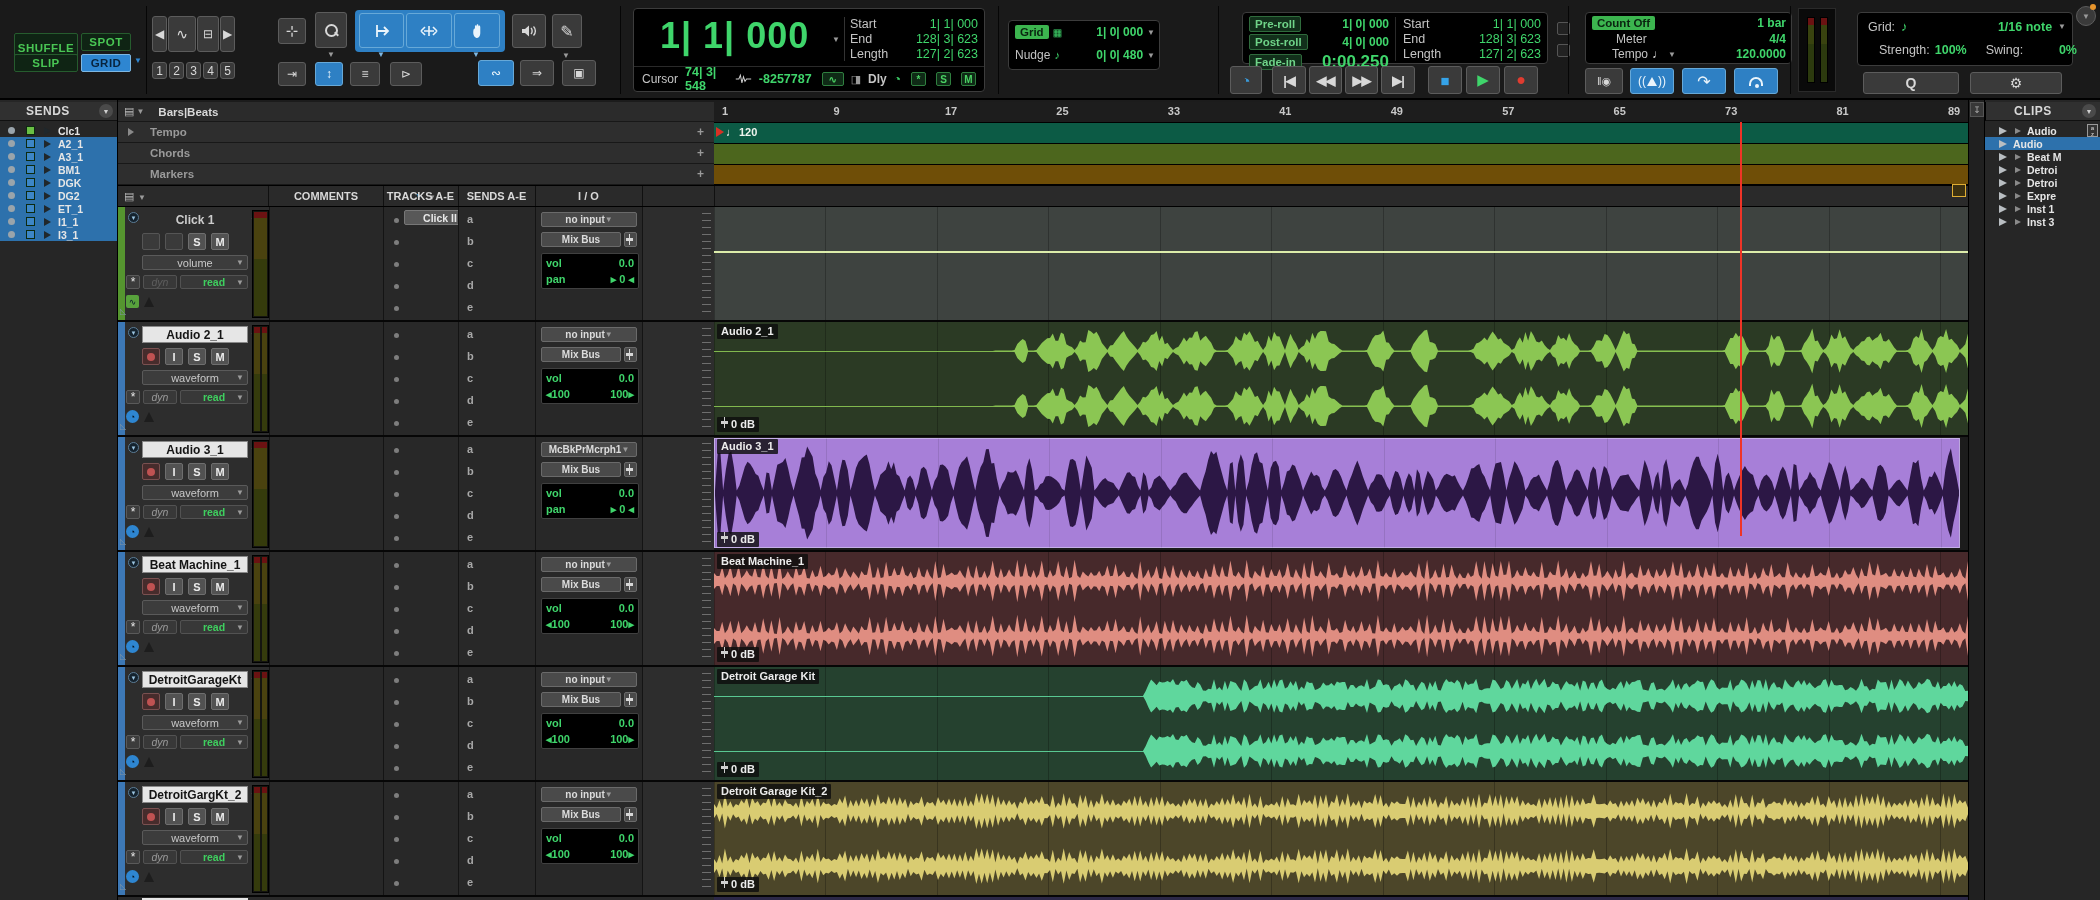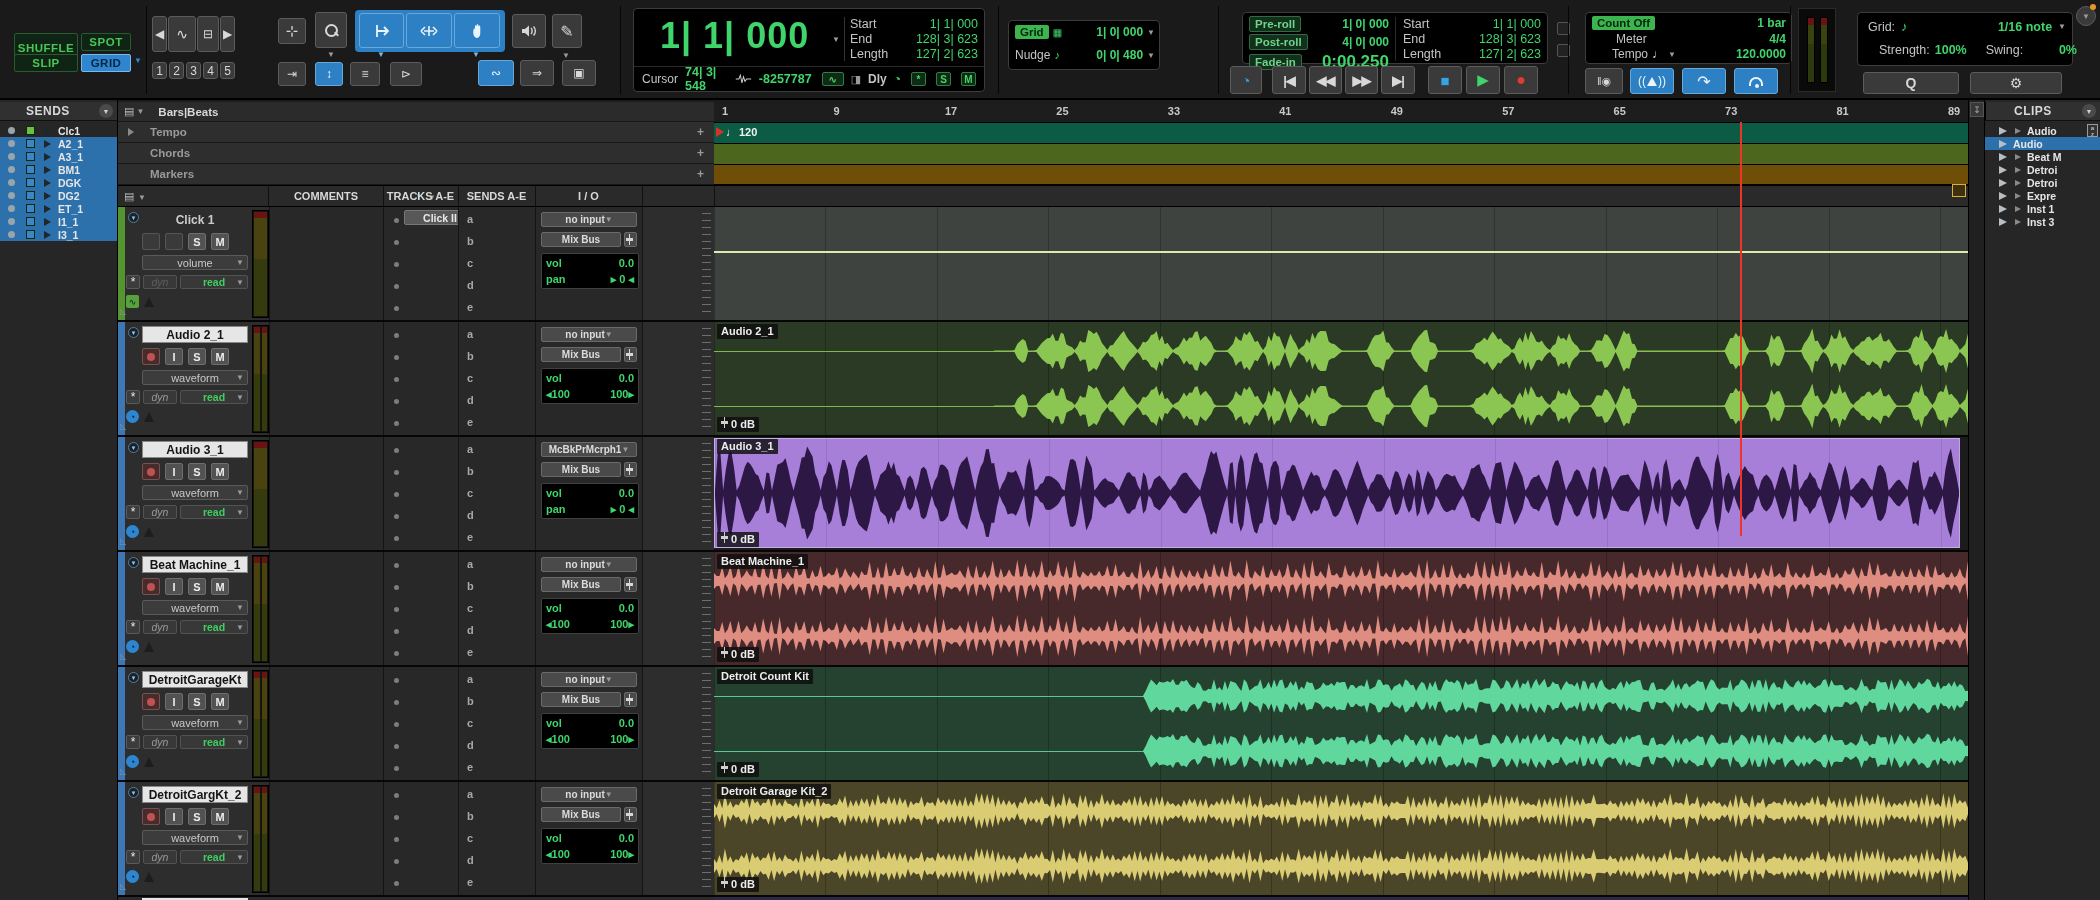--- a/index.html
+++ b/index.html
@@ -871,21 +871,21 @@
               <svg viewBox="0 0 1254 50" preserveAspectRatio="none" class="wave-svg">
                 <path d="M0,25L0.0,25.0L2.7,25.0L5.5,25.0L8.2,25.0L10.9,25.0L13.7,25.0L16.4,25.0L19.1,25.0L21.9,25.0L24.6,25.0L27.3,25.0L30.1,25.0L32.8,25.0L35.5,25.0L38.2,25.0L41.0,25.0L43.7,25.0L46.4,25.0L49.2,25.0L51.9,25.0L54.6,25.0L57.4,25.0L60.1,25.0L62.8,25.0L65.6,25.0L68.3,25.0L71.0,25.0L73.8,25.0L76.5,25.0L79.2,25.0L82.0,25.0L84.7,25.0L87.4,25.0L90.2,25.0L92.9,25.0L95.6,25.0L98.4,25.0L101.1,25.0L103.8,25.0L106.5,25.0L109.3,25.0L112.0,25.0L114.7,25.0L117.5,25.0L120.2,25.0L122.9,25.0L125.7,25.0L128.4,25.0L131.1,25.0L133.9,25.0L136.6,25.0L139.3,25.0L142.1,25.0L144.8,25.0L147.5,25.0L150.3,25.0L153.0,25.0L155.7,25.0L158.5,25.0L161.2,25.0L163.9,25.0L166.7,25.0L169.4,25.0L172.1,25.0L174.8,25.0L177.6,25.0L180.3,25.0L183.0,25.0L185.8,25.0L188.5,25.0L191.2,25.0L194.0,25.0L196.7,25.0L199.4,25.0L202.2,25.0L204.9,25.0L207.6,25.0L210.4,25.0L213.1,25.0L215.8,25.0L218.6,25.0L221.3,25.0L224.0,25.0L226.8,25.0L229.5,25.0L232.2,25.0L235.0,25.0L237.7,25.0L240.4,25.0L243.2,25.0L245.9,25.0L248.6,25.0L251.3,25.0L254.1,25.0L256.8,25.0L259.5,25.0L262.3,25.0L265.0,25.0L267.7,25.0L270.5,25.0L273.2,25.0L275.9,25.0L278.7,25.0L281.4,25.0L284.1,25.0L286.9,25.0L289.6,25.0L292.3,25.0L295.1,25.0L297.8,25.0L300.5,25.0L303.3,25.0L306.0,25.0L308.7,25.0L311.5,25.0L314.2,25.0L316.9,25.0L319.6,25.0L322.4,25.0L325.1,25.0L327.8,25.0L330.6,25.0L333.3,25.0L336.0,25.0L338.8,25.0L341.5,25.0L344.2,25.0L347.0,25.0L349.7,25.0L352.4,25.0L355.2,25.0L357.9,25.0L360.6,25.0L363.4,25.0L366.1,25.0L368.8,25.0L371.6,25.0L374.3,25.0L377.0,25.0L379.8,25.0L382.5,25.0L385.2,25.0L387.9,25.0L390.7,25.0L393.4,25.0L396.1,25.0L398.9,25.0L401.6,25.0L404.3,25.0L407.1,25.0L409.8,25.0L412.5,25.0L415.3,25.0L418.0,25.0L420.7,25.0L423.5,25.0L426.2,25.0L428.9,25.0L431.7,19.9L434.4,13.7L437.1,8.4L439.9,11.2L442.6,14.2L445.3,10.6L448.1,11.5L450.8,11.3L453.5,10.0L456.2,11.4L459.0,7.9L461.7,13.5L464.4,14.1L467.2,9.7L469.9,10.4L472.6,8.8L475.4,13.6L478.1,16.2L480.8,17.1L483.6,10.9L486.3,13.7L489.0,19.4L491.8,19.7L494.5,17.7L497.2,18.3L500.0,8.2L502.7,18.8L505.4,16.1L508.2,19.5L510.9,9.8L513.6,18.5L516.4,10.0L519.1,11.1L521.8,12.1L524.5,16.3L527.3,19.9L530.0,8.2L532.7,11.2L535.5,19.5L538.2,17.4L540.9,15.2L543.7,14.5L546.4,8.3L549.1,17.9L551.9,15.9L554.6,10.8L557.3,17.6L560.1,8.3L562.8,16.2L565.5,9.4L568.3,8.5L571.0,17.6L573.7,15.9L576.5,10.3L579.2,15.1L581.9,9.8L584.7,19.5L587.4,15.6L590.1,18.0L592.8,10.3L595.6,12.0L598.3,11.8L601.0,18.9L603.8,18.0L606.5,16.2L609.2,11.5L612.0,14.5L614.7,14.3L617.4,12.0L620.2,15.1L622.9,10.4L625.6,11.7L628.4,11.1L631.1,10.9L633.8,18.9L636.6,14.0L639.3,14.0L642.0,17.4L644.8,15.1L647.5,14.2L650.2,16.0L653.0,8.0L655.7,18.6L658.4,17.1L661.2,15.5L663.9,8.4L666.6,9.1L669.3,14.2L672.1,13.3L674.8,14.0L677.5,19.8L680.3,15.2L683.0,14.3L685.7,12.2L688.5,16.6L691.2,8.3L693.9,10.0L696.7,14.2L699.4,13.8L702.1,19.9L704.9,14.8L707.6,10.8L710.3,12.6L713.1,19.7L715.8,11.0L718.5,16.3L721.3,9.7L724.0,18.9L726.7,19.5L729.5,12.3L732.2,8.1L734.9,11.0L737.6,10.4L740.4,12.6L743.1,8.8L745.8,11.4L748.6,19.2L751.3,10.1L754.0,14.0L756.8,12.8L759.5,12.4L762.2,7.8L765.0,18.6L767.7,19.2L770.4,17.8L773.2,17.2L775.9,17.3L778.6,8.4L781.4,9.5L784.1,13.6L786.8,18.1L789.6,16.3L792.3,9.1L795.0,11.2L797.8,17.8L800.5,13.0L803.2,7.9L805.9,18.1L808.7,12.0L811.4,13.5L814.1,8.7L816.9,18.2L819.6,12.1L822.3,7.7L825.1,14.8L827.8,11.5L830.5,7.8L833.3,16.6L836.0,15.4L838.7,10.4L841.5,13.1L844.2,12.9L846.9,19.6L849.7,14.2L852.4,10.0L855.1,13.2L857.9,13.2L860.6,15.5L863.3,10.8L866.1,19.8L868.8,9.6L871.5,10.8L874.2,18.8L877.0,12.0L879.7,11.6L882.4,18.3L885.2,10.7L887.9,8.5L890.6,15.6L893.4,17.9L896.1,19.0L898.8,16.7L901.6,18.2L904.3,13.4L907.0,10.3L909.8,17.5L912.5,9.4L915.2,13.9L918.0,10.9L920.7,10.8L923.4,9.2L926.2,9.1L928.9,18.6L931.6,18.9L934.4,19.8L937.1,12.3L939.8,11.3L942.5,19.3L945.3,18.0L948.0,17.8L950.7,19.6L953.5,16.6L956.2,13.4L958.9,8.2L961.7,18.0L964.4,12.4L967.1,19.0L969.9,13.5L972.6,12.0L975.3,16.5L978.1,13.8L980.8,12.4L983.5,9.2L986.3,10.9L989.0,10.7L991.7,19.5L994.5,12.7L997.2,8.2L999.9,10.1L1002.7,16.0L1005.4,18.6L1008.1,16.4L1010.8,16.8L1013.6,16.7L1016.3,8.6L1019.0,19.7L1021.8,15.0L1024.5,13.7L1027.2,8.6L1030.0,9.8L1032.7,12.7L1035.4,18.7L1038.2,9.3L1040.9,17.0L1043.6,8.9L1046.4,9.5L1049.1,18.0L1051.8,8.0L1054.6,19.8L1057.3,14.0L1060.0,11.1L1062.8,16.5L1065.5,15.9L1068.2,18.4L1071.0,8.2L1073.7,12.6L1076.4,15.6L1079.2,16.6L1081.9,11.6L1084.6,9.3L1087.3,13.9L1090.1,9.1L1092.8,14.6L1095.5,11.3L1098.3,14.8L1101.0,17.3L1103.7,15.0L1106.5,13.9L1109.2,9.0L1111.9,8.3L1114.7,16.8L1117.4,8.8L1120.1,14.1L1122.9,14.4L1125.6,14.0L1128.3,14.0L1131.1,19.3L1133.8,18.6L1136.5,16.1L1139.3,17.5L1142.0,19.8L1144.7,16.0L1147.5,7.8L1150.2,15.3L1152.9,15.2L1155.6,19.8L1158.4,17.7L1161.1,18.2L1163.8,8.5L1166.6,11.4L1169.3,11.3L1172.0,11.0L1174.8,19.3L1177.5,8.6L1180.2,18.8L1183.0,14.3L1185.7,8.0L1188.4,10.2L1191.2,15.8L1193.9,9.4L1196.6,14.1L1199.4,18.0L1202.1,15.9L1204.8,10.8L1207.6,13.4L1210.3,11.4L1213.0,7.8L1215.8,9.0L1218.5,15.3L1221.2,16.5L1223.9,10.2L1226.7,18.2L1229.4,14.9L1232.1,15.0L1234.9,11.4L1237.6,15.7L1240.3,10.1L1243.1,16.2L1245.8,13.1L1248.5,14.6L1251.3,20.0L1254.0,19.7L1254.0,30.3L1251.3,30.0L1248.5,35.4L1245.8,36.9L1243.1,33.8L1240.3,39.9L1237.6,34.3L1234.9,38.6L1232.1,35.0L1229.4,35.1L1226.7,31.8L1223.9,39.8L1221.2,33.5L1218.5,34.7L1215.8,41.0L1213.0,42.2L1210.3,38.6L1207.6,36.6L1204.8,39.2L1202.1,34.1L1199.4,32.0L1196.6,35.9L1193.9,40.6L1191.2,34.2L1188.4,39.8L1185.7,42.0L1183.0,35.7L1180.2,31.2L1177.5,41.4L1174.8,30.7L1172.0,39.0L1169.3,38.7L1166.6,38.6L1163.8,41.5L1161.1,31.8L1158.4,32.3L1155.6,30.2L1152.9,34.8L1150.2,34.7L1147.5,42.2L1144.7,34.0L1142.0,30.2L1139.3,32.5L1136.5,33.9L1133.8,31.4L1131.1,30.7L1128.3,36.0L1125.6,36.0L1122.9,35.6L1120.1,35.9L1117.4,41.2L1114.7,33.2L1111.9,41.7L1109.2,41.0L1106.5,36.1L1103.7,35.0L1101.0,32.7L1098.3,35.2L1095.5,38.7L1092.8,35.4L1090.1,40.9L1087.3,36.1L1084.6,40.7L1081.9,38.4L1079.2,33.4L1076.4,34.4L1073.7,37.4L1071.0,41.8L1068.2,31.6L1065.5,34.1L1062.8,33.5L1060.0,38.9L1057.3,36.0L1054.6,30.2L1051.8,42.0L1049.1,32.0L1046.4,40.5L1043.6,41.1L1040.9,33.0L1038.2,40.7L1035.4,31.3L1032.7,37.3L1030.0,40.2L1027.2,41.4L1024.5,36.3L1021.8,35.0L1019.0,30.3L1016.3,41.4L1013.6,33.3L1010.8,33.2L1008.1,33.6L1005.4,31.4L1002.7,34.0L999.9,39.9L997.2,41.8L994.5,37.3L991.7,30.5L989.0,39.3L986.3,39.1L983.5,40.8L980.8,37.6L978.1,36.2L975.3,33.5L972.6,38.0L969.9,36.5L967.1,31.0L964.4,37.6L961.7,32.0L958.9,41.8L956.2,36.6L953.5,33.4L950.7,30.4L948.0,32.2L945.3,32.0L942.5,30.7L939.8,38.7L937.1,37.7L934.4,30.2L931.6,31.1L928.9,31.4L926.2,40.9L923.4,40.8L920.7,39.2L918.0,39.1L915.2,36.1L912.5,40.6L909.8,32.5L907.0,39.7L904.3,36.6L901.6,31.8L898.8,33.3L896.1,31.0L893.4,32.1L890.6,34.4L887.9,41.5L885.2,39.3L882.4,31.7L879.7,38.4L877.0,38.0L874.2,31.2L871.5,39.2L868.8,40.4L866.1,30.2L863.3,39.2L860.6,34.5L857.9,36.8L855.1,36.8L852.4,40.0L849.7,35.8L846.9,30.4L844.2,37.1L841.5,36.9L838.7,39.6L836.0,34.6L833.3,33.4L830.5,42.2L827.8,38.5L825.1,35.2L822.3,42.3L819.6,37.9L816.9,31.8L814.1,41.3L811.4,36.5L808.7,38.0L805.9,31.9L803.2,42.1L800.5,37.0L797.8,32.2L795.0,38.8L792.3,40.9L789.6,33.7L786.8,31.9L784.1,36.4L781.4,40.5L778.6,41.6L775.9,32.7L773.2,32.8L770.4,32.2L767.7,30.8L765.0,31.4L762.2,42.2L759.5,37.6L756.8,37.2L754.0,36.0L751.3,39.9L748.6,30.8L745.8,38.6L743.1,41.2L740.4,37.4L737.6,39.6L734.9,39.0L732.2,41.9L729.5,37.7L726.7,30.5L724.0,31.1L721.3,40.3L718.5,33.7L715.8,39.0L713.1,30.3L710.3,37.4L707.6,39.2L704.9,35.2L702.1,30.1L699.4,36.2L696.7,35.8L693.9,40.0L691.2,41.7L688.5,33.4L685.7,37.8L683.0,35.7L680.3,34.8L677.5,30.2L674.8,36.0L672.1,36.7L669.3,35.8L666.6,40.9L663.9,41.6L661.2,34.5L658.4,32.9L655.7,31.4L653.0,42.0L650.2,34.0L647.5,35.8L644.8,34.9L642.0,32.6L639.3,36.0L636.6,36.0L633.8,31.1L631.1,39.1L628.4,38.9L625.6,38.3L622.9,39.6L620.2,34.9L617.4,38.0L614.7,35.7L612.0,35.5L609.2,38.5L606.5,33.8L603.8,32.0L601.0,31.1L598.3,38.2L595.6,38.0L592.8,39.7L590.1,32.0L587.4,34.4L584.7,30.5L581.9,40.2L579.2,34.9L576.5,39.7L573.7,34.1L571.0,32.4L568.3,41.5L565.5,40.6L562.8,33.8L560.1,41.7L557.3,32.4L554.6,39.2L551.9,34.1L549.1,32.1L546.4,41.7L543.7,35.5L540.9,34.8L538.2,32.6L535.5,30.5L532.7,38.8L530.0,41.8L527.3,30.1L524.5,33.7L521.8,37.9L519.1,38.9L516.4,40.0L513.6,31.5L510.9,40.2L508.2,30.5L505.4,33.9L502.7,31.2L500.0,41.8L497.2,31.7L494.5,32.3L491.8,30.3L489.0,30.6L486.3,36.3L483.6,39.1L480.8,32.9L478.1,33.8L475.4,36.4L472.6,41.2L469.9,39.6L467.2,40.3L464.4,35.9L461.7,36.5L459.0,42.1L456.2,38.6L453.5,40.0L450.8,38.7L448.1,38.5L445.3,39.4L442.6,35.8L439.9,38.8L437.1,41.6L434.4,36.3L431.7,30.1L428.9,25.0L426.2,25.0L423.5,25.0L420.7,25.0L418.0,25.0L415.3,25.0L412.5,25.0L409.8,25.0L407.1,25.0L404.3,25.0L401.6,25.0L398.9,25.0L396.1,25.0L393.4,25.0L390.7,25.0L387.9,25.0L385.2,25.0L382.5,25.0L379.8,25.0L377.0,25.0L374.3,25.0L371.6,25.0L368.8,25.0L366.1,25.0L363.4,25.0L360.6,25.0L357.9,25.0L355.2,25.0L352.4,25.0L349.7,25.0L347.0,25.0L344.2,25.0L341.5,25.0L338.8,25.0L336.0,25.0L333.3,25.0L330.6,25.0L327.8,25.0L325.1,25.0L322.4,25.0L319.6,25.0L316.9,25.0L314.2,25.0L311.5,25.0L308.7,25.0L306.0,25.0L303.3,25.0L300.5,25.0L297.8,25.0L295.1,25.0L292.3,25.0L289.6,25.0L286.9,25.0L284.1,25.0L281.4,25.0L278.7,25.0L275.9,25.0L273.2,25.0L270.5,25.0L267.7,25.0L265.0,25.0L262.3,25.0L259.5,25.0L256.8,25.0L254.1,25.0L251.3,25.0L248.6,25.0L245.9,25.0L243.2,25.0L240.4,25.0L237.7,25.0L235.0,25.0L232.2,25.0L229.5,25.0L226.8,25.0L224.0,25.0L221.3,25.0L218.6,25.0L215.8,25.0L213.1,25.0L210.4,25.0L207.6,25.0L204.9,25.0L202.2,25.0L199.4,25.0L196.7,25.0L194.0,25.0L191.2,25.0L188.5,25.0L185.8,25.0L183.0,25.0L180.3,25.0L177.6,25.0L174.8,25.0L172.1,25.0L169.4,25.0L166.7,25.0L163.9,25.0L161.2,25.0L158.5,25.0L155.7,25.0L153.0,25.0L150.3,25.0L147.5,25.0L144.8,25.0L142.1,25.0L139.3,25.0L136.6,25.0L133.9,25.0L131.1,25.0L128.4,25.0L125.7,25.0L122.9,25.0L120.2,25.0L117.5,25.0L114.7,25.0L112.0,25.0L109.3,25.0L106.5,25.0L103.8,25.0L101.1,25.0L98.4,25.0L95.6,25.0L92.9,25.0L90.2,25.0L87.4,25.0L84.7,25.0L82.0,25.0L79.2,25.0L76.5,25.0L73.8,25.0L71.0,25.0L68.3,25.0L65.6,25.0L62.8,25.0L60.1,25.0L57.4,25.0L54.6,25.0L51.9,25.0L49.2,25.0L46.4,25.0L43.7,25.0L41.0,25.0L38.2,25.0L35.5,25.0L32.8,25.0L30.1,25.0L27.3,25.0L24.6,25.0L21.9,25.0L19.1,25.0L16.4,25.0L13.7,25.0L10.9,25.0L8.2,25.0L5.5,25.0L2.7,25.0L0.0,25.0Z" fill="#5fd79d"></path>
               </svg>
             </div>
             <div class="chan" style="top: 59px; height: 50px;">
               <div class="centerline" style="background: rgb(95, 215, 157);"></div>
               <svg viewBox="0 0 1254 50" preserveAspectRatio="none" class="wave-svg">
                 <path d="M0,25L0.0,25.0L2.7,25.0L5.5,25.0L8.2,25.0L10.9,25.0L13.7,25.0L16.4,25.0L19.1,25.0L21.9,25.0L24.6,25.0L27.3,25.0L30.1,25.0L32.8,25.0L35.5,25.0L38.2,25.0L41.0,25.0L43.7,25.0L46.4,25.0L49.2,25.0L51.9,25.0L54.6,25.0L57.4,25.0L60.1,25.0L62.8,25.0L65.6,25.0L68.3,25.0L71.0,25.0L73.8,25.0L76.5,25.0L79.2,25.0L82.0,25.0L84.7,25.0L87.4,25.0L90.2,25.0L92.9,25.0L95.6,25.0L98.4,25.0L101.1,25.0L103.8,25.0L106.5,25.0L109.3,25.0L112.0,25.0L114.7,25.0L117.5,25.0L120.2,25.0L122.9,25.0L125.7,25.0L128.4,25.0L131.1,25.0L133.9,25.0L136.6,25.0L139.3,25.0L142.1,25.0L144.8,25.0L147.5,25.0L150.3,25.0L153.0,25.0L155.7,25.0L158.5,25.0L161.2,25.0L163.9,25.0L166.7,25.0L169.4,25.0L172.1,25.0L174.8,25.0L177.6,25.0L180.3,25.0L183.0,25.0L185.8,25.0L188.5,25.0L191.2,25.0L194.0,25.0L196.7,25.0L199.4,25.0L202.2,25.0L204.9,25.0L207.6,25.0L210.4,25.0L213.1,25.0L215.8,25.0L218.6,25.0L221.3,25.0L224.0,25.0L226.8,25.0L229.5,25.0L232.2,25.0L235.0,25.0L237.7,25.0L240.4,25.0L243.2,25.0L245.9,25.0L248.6,25.0L251.3,25.0L254.1,25.0L256.8,25.0L259.5,25.0L262.3,25.0L265.0,25.0L267.7,25.0L270.5,25.0L273.2,25.0L275.9,25.0L278.7,25.0L281.4,25.0L284.1,25.0L286.9,25.0L289.6,25.0L292.3,25.0L295.1,25.0L297.8,25.0L300.5,25.0L303.3,25.0L306.0,25.0L308.7,25.0L311.5,25.0L314.2,25.0L316.9,25.0L319.6,25.0L322.4,25.0L325.1,25.0L327.8,25.0L330.6,25.0L333.3,25.0L336.0,25.0L338.8,25.0L341.5,25.0L344.2,25.0L347.0,25.0L349.7,25.0L352.4,25.0L355.2,25.0L357.9,25.0L360.6,25.0L363.4,25.0L366.1,25.0L368.8,25.0L371.6,25.0L374.3,25.0L377.0,25.0L379.8,25.0L382.5,25.0L385.2,25.0L387.9,25.0L390.7,25.0L393.4,25.0L396.1,25.0L398.9,25.0L401.6,25.0L404.3,25.0L407.1,25.0L409.8,25.0L412.5,25.0L415.3,25.0L418.0,25.0L420.7,25.0L423.5,25.0L426.2,25.0L428.9,25.0L431.7,19.9L434.4,13.7L437.1,8.4L439.9,11.2L442.6,14.2L445.3,10.6L448.1,11.5L450.8,11.3L453.5,10.0L456.2,11.4L459.0,7.9L461.7,13.5L464.4,14.1L467.2,9.7L469.9,10.4L472.6,8.8L475.4,13.6L478.1,16.2L480.8,17.1L483.6,10.9L486.3,13.7L489.0,19.4L491.8,19.7L494.5,17.7L497.2,18.3L500.0,8.2L502.7,18.8L505.4,16.1L508.2,19.5L510.9,9.8L513.6,18.5L516.4,10.0L519.1,11.1L521.8,12.1L524.5,16.3L527.3,19.9L530.0,8.2L532.7,11.2L535.5,19.5L538.2,17.4L540.9,15.2L543.7,14.5L546.4,8.3L549.1,17.9L551.9,15.9L554.6,10.8L557.3,17.6L560.1,8.3L562.8,16.2L565.5,9.4L568.3,8.5L571.0,17.6L573.7,15.9L576.5,10.3L579.2,15.1L581.9,9.8L584.7,19.5L587.4,15.6L590.1,18.0L592.8,10.3L595.6,12.0L598.3,11.8L601.0,18.9L603.8,18.0L606.5,16.2L609.2,11.5L612.0,14.5L614.7,14.3L617.4,12.0L620.2,15.1L622.9,10.4L625.6,11.7L628.4,11.1L631.1,10.9L633.8,18.9L636.6,14.0L639.3,14.0L642.0,17.4L644.8,15.1L647.5,14.2L650.2,16.0L653.0,8.0L655.7,18.6L658.4,17.1L661.2,15.5L663.9,8.4L666.6,9.1L669.3,14.2L672.1,13.3L674.8,14.0L677.5,19.8L680.3,15.2L683.0,14.3L685.7,12.2L688.5,16.6L691.2,8.3L693.9,10.0L696.7,14.2L699.4,13.8L702.1,19.9L704.9,14.8L707.6,10.8L710.3,12.6L713.1,19.7L715.8,11.0L718.5,16.3L721.3,9.7L724.0,18.9L726.7,19.5L729.5,12.3L732.2,8.1L734.9,11.0L737.6,10.4L740.4,12.6L743.1,8.8L745.8,11.4L748.6,19.2L751.3,10.1L754.0,14.0L756.8,12.8L759.5,12.4L762.2,7.8L765.0,18.6L767.7,19.2L770.4,17.8L773.2,17.2L775.9,17.3L778.6,8.4L781.4,9.5L784.1,13.6L786.8,18.1L789.6,16.3L792.3,9.1L795.0,11.2L797.8,17.8L800.5,13.0L803.2,7.9L805.9,18.1L808.7,12.0L811.4,13.5L814.1,8.7L816.9,18.2L819.6,12.1L822.3,7.7L825.1,14.8L827.8,11.5L830.5,7.8L833.3,16.6L836.0,15.4L838.7,10.4L841.5,13.1L844.2,12.9L846.9,19.6L849.7,14.2L852.4,10.0L855.1,13.2L857.9,13.2L860.6,15.5L863.3,10.8L866.1,19.8L868.8,9.6L871.5,10.8L874.2,18.8L877.0,12.0L879.7,11.6L882.4,18.3L885.2,10.7L887.9,8.5L890.6,15.6L893.4,17.9L896.1,19.0L898.8,16.7L901.6,18.2L904.3,13.4L907.0,10.3L909.8,17.5L912.5,9.4L915.2,13.9L918.0,10.9L920.7,10.8L923.4,9.2L926.2,9.1L928.9,18.6L931.6,18.9L934.4,19.8L937.1,12.3L939.8,11.3L942.5,19.3L945.3,18.0L948.0,17.8L950.7,19.6L953.5,16.6L956.2,13.4L958.9,8.2L961.7,18.0L964.4,12.4L967.1,19.0L969.9,13.5L972.6,12.0L975.3,16.5L978.1,13.8L980.8,12.4L983.5,9.2L986.3,10.9L989.0,10.7L991.7,19.5L994.5,12.7L997.2,8.2L999.9,10.1L1002.7,16.0L1005.4,18.6L1008.1,16.4L1010.8,16.8L1013.6,16.7L1016.3,8.6L1019.0,19.7L1021.8,15.0L1024.5,13.7L1027.2,8.6L1030.0,9.8L1032.7,12.7L1035.4,18.7L1038.2,9.3L1040.9,17.0L1043.6,8.9L1046.4,9.5L1049.1,18.0L1051.8,8.0L1054.6,19.8L1057.3,14.0L1060.0,11.1L1062.8,16.5L1065.5,15.9L1068.2,18.4L1071.0,8.2L1073.7,12.6L1076.4,15.6L1079.2,16.6L1081.9,11.6L1084.6,9.3L1087.3,13.9L1090.1,9.1L1092.8,14.6L1095.5,11.3L1098.3,14.8L1101.0,17.3L1103.7,15.0L1106.5,13.9L1109.2,9.0L1111.9,8.3L1114.7,16.8L1117.4,8.8L1120.1,14.1L1122.9,14.4L1125.6,14.0L1128.3,14.0L1131.1,19.3L1133.8,18.6L1136.5,16.1L1139.3,17.5L1142.0,19.8L1144.7,16.0L1147.5,7.8L1150.2,15.3L1152.9,15.2L1155.6,19.8L1158.4,17.7L1161.1,18.2L1163.8,8.5L1166.6,11.4L1169.3,11.3L1172.0,11.0L1174.8,19.3L1177.5,8.6L1180.2,18.8L1183.0,14.3L1185.7,8.0L1188.4,10.2L1191.2,15.8L1193.9,9.4L1196.6,14.1L1199.4,18.0L1202.1,15.9L1204.8,10.8L1207.6,13.4L1210.3,11.4L1213.0,7.8L1215.8,9.0L1218.5,15.3L1221.2,16.5L1223.9,10.2L1226.7,18.2L1229.4,14.9L1232.1,15.0L1234.9,11.4L1237.6,15.7L1240.3,10.1L1243.1,16.2L1245.8,13.1L1248.5,14.6L1251.3,20.0L1254.0,19.7L1254.0,30.3L1251.3,30.0L1248.5,35.4L1245.8,36.9L1243.1,33.8L1240.3,39.9L1237.6,34.3L1234.9,38.6L1232.1,35.0L1229.4,35.1L1226.7,31.8L1223.9,39.8L1221.2,33.5L1218.5,34.7L1215.8,41.0L1213.0,42.2L1210.3,38.6L1207.6,36.6L1204.8,39.2L1202.1,34.1L1199.4,32.0L1196.6,35.9L1193.9,40.6L1191.2,34.2L1188.4,39.8L1185.7,42.0L1183.0,35.7L1180.2,31.2L1177.5,41.4L1174.8,30.7L1172.0,39.0L1169.3,38.7L1166.6,38.6L1163.8,41.5L1161.1,31.8L1158.4,32.3L1155.6,30.2L1152.9,34.8L1150.2,34.7L1147.5,42.2L1144.7,34.0L1142.0,30.2L1139.3,32.5L1136.5,33.9L1133.8,31.4L1131.1,30.7L1128.3,36.0L1125.6,36.0L1122.9,35.6L1120.1,35.9L1117.4,41.2L1114.7,33.2L1111.9,41.7L1109.2,41.0L1106.5,36.1L1103.7,35.0L1101.0,32.7L1098.3,35.2L1095.5,38.7L1092.8,35.4L1090.1,40.9L1087.3,36.1L1084.6,40.7L1081.9,38.4L1079.2,33.4L1076.4,34.4L1073.7,37.4L1071.0,41.8L1068.2,31.6L1065.5,34.1L1062.8,33.5L1060.0,38.9L1057.3,36.0L1054.6,30.2L1051.8,42.0L1049.1,32.0L1046.4,40.5L1043.6,41.1L1040.9,33.0L1038.2,40.7L1035.4,31.3L1032.7,37.3L1030.0,40.2L1027.2,41.4L1024.5,36.3L1021.8,35.0L1019.0,30.3L1016.3,41.4L1013.6,33.3L1010.8,33.2L1008.1,33.6L1005.4,31.4L1002.7,34.0L999.9,39.9L997.2,41.8L994.5,37.3L991.7,30.5L989.0,39.3L986.3,39.1L983.5,40.8L980.8,37.6L978.1,36.2L975.3,33.5L972.6,38.0L969.9,36.5L967.1,31.0L964.4,37.6L961.7,32.0L958.9,41.8L956.2,36.6L953.5,33.4L950.7,30.4L948.0,32.2L945.3,32.0L942.5,30.7L939.8,38.7L937.1,37.7L934.4,30.2L931.6,31.1L928.9,31.4L926.2,40.9L923.4,40.8L920.7,39.2L918.0,39.1L915.2,36.1L912.5,40.6L909.8,32.5L907.0,39.7L904.3,36.6L901.6,31.8L898.8,33.3L896.1,31.0L893.4,32.1L890.6,34.4L887.9,41.5L885.2,39.3L882.4,31.7L879.7,38.4L877.0,38.0L874.2,31.2L871.5,39.2L868.8,40.4L866.1,30.2L863.3,39.2L860.6,34.5L857.9,36.8L855.1,36.8L852.4,40.0L849.7,35.8L846.9,30.4L844.2,37.1L841.5,36.9L838.7,39.6L836.0,34.6L833.3,33.4L830.5,42.2L827.8,38.5L825.1,35.2L822.3,42.3L819.6,37.9L816.9,31.8L814.1,41.3L811.4,36.5L808.7,38.0L805.9,31.9L803.2,42.1L800.5,37.0L797.8,32.2L795.0,38.8L792.3,40.9L789.6,33.7L786.8,31.9L784.1,36.4L781.4,40.5L778.6,41.6L775.9,32.7L773.2,32.8L770.4,32.2L767.7,30.8L765.0,31.4L762.2,42.2L759.5,37.6L756.8,37.2L754.0,36.0L751.3,39.9L748.6,30.8L745.8,38.6L743.1,41.2L740.4,37.4L737.6,39.6L734.9,39.0L732.2,41.9L729.5,37.7L726.7,30.5L724.0,31.1L721.3,40.3L718.5,33.7L715.8,39.0L713.1,30.3L710.3,37.4L707.6,39.2L704.9,35.2L702.1,30.1L699.4,36.2L696.7,35.8L693.9,40.0L691.2,41.7L688.5,33.4L685.7,37.8L683.0,35.7L680.3,34.8L677.5,30.2L674.8,36.0L672.1,36.7L669.3,35.8L666.6,40.9L663.9,41.6L661.2,34.5L658.4,32.9L655.7,31.4L653.0,42.0L650.2,34.0L647.5,35.8L644.8,34.9L642.0,32.6L639.3,36.0L636.6,36.0L633.8,31.1L631.1,39.1L628.4,38.9L625.6,38.3L622.9,39.6L620.2,34.9L617.4,38.0L614.7,35.7L612.0,35.5L609.2,38.5L606.5,33.8L603.8,32.0L601.0,31.1L598.3,38.2L595.6,38.0L592.8,39.7L590.1,32.0L587.4,34.4L584.7,30.5L581.9,40.2L579.2,34.9L576.5,39.7L573.7,34.1L571.0,32.4L568.3,41.5L565.5,40.6L562.8,33.8L560.1,41.7L557.3,32.4L554.6,39.2L551.9,34.1L549.1,32.1L546.4,41.7L543.7,35.5L540.9,34.8L538.2,32.6L535.5,30.5L532.7,38.8L530.0,41.8L527.3,30.1L524.5,33.7L521.8,37.9L519.1,38.9L516.4,40.0L513.6,31.5L510.9,40.2L508.2,30.5L505.4,33.9L502.7,31.2L500.0,41.8L497.2,31.7L494.5,32.3L491.8,30.3L489.0,30.6L486.3,36.3L483.6,39.1L480.8,32.9L478.1,33.8L475.4,36.4L472.6,41.2L469.9,39.6L467.2,40.3L464.4,35.9L461.7,36.5L459.0,42.1L456.2,38.6L453.5,40.0L450.8,38.7L448.1,38.5L445.3,39.4L442.6,35.8L439.9,38.8L437.1,41.6L434.4,36.3L431.7,30.1L428.9,25.0L426.2,25.0L423.5,25.0L420.7,25.0L418.0,25.0L415.3,25.0L412.5,25.0L409.8,25.0L407.1,25.0L404.3,25.0L401.6,25.0L398.9,25.0L396.1,25.0L393.4,25.0L390.7,25.0L387.9,25.0L385.2,25.0L382.5,25.0L379.8,25.0L377.0,25.0L374.3,25.0L371.6,25.0L368.8,25.0L366.1,25.0L363.4,25.0L360.6,25.0L357.9,25.0L355.2,25.0L352.4,25.0L349.7,25.0L347.0,25.0L344.2,25.0L341.5,25.0L338.8,25.0L336.0,25.0L333.3,25.0L330.6,25.0L327.8,25.0L325.1,25.0L322.4,25.0L319.6,25.0L316.9,25.0L314.2,25.0L311.5,25.0L308.7,25.0L306.0,25.0L303.3,25.0L300.5,25.0L297.8,25.0L295.1,25.0L292.3,25.0L289.6,25.0L286.9,25.0L284.1,25.0L281.4,25.0L278.7,25.0L275.9,25.0L273.2,25.0L270.5,25.0L267.7,25.0L265.0,25.0L262.3,25.0L259.5,25.0L256.8,25.0L254.1,25.0L251.3,25.0L248.6,25.0L245.9,25.0L243.2,25.0L240.4,25.0L237.7,25.0L235.0,25.0L232.2,25.0L229.5,25.0L226.8,25.0L224.0,25.0L221.3,25.0L218.6,25.0L215.8,25.0L213.1,25.0L210.4,25.0L207.6,25.0L204.9,25.0L202.2,25.0L199.4,25.0L196.7,25.0L194.0,25.0L191.2,25.0L188.5,25.0L185.8,25.0L183.0,25.0L180.3,25.0L177.6,25.0L174.8,25.0L172.1,25.0L169.4,25.0L166.7,25.0L163.9,25.0L161.2,25.0L158.5,25.0L155.7,25.0L153.0,25.0L150.3,25.0L147.5,25.0L144.8,25.0L142.1,25.0L139.3,25.0L136.6,25.0L133.9,25.0L131.1,25.0L128.4,25.0L125.7,25.0L122.9,25.0L120.2,25.0L117.5,25.0L114.7,25.0L112.0,25.0L109.3,25.0L106.5,25.0L103.8,25.0L101.1,25.0L98.4,25.0L95.6,25.0L92.9,25.0L90.2,25.0L87.4,25.0L84.7,25.0L82.0,25.0L79.2,25.0L76.5,25.0L73.8,25.0L71.0,25.0L68.3,25.0L65.6,25.0L62.8,25.0L60.1,25.0L57.4,25.0L54.6,25.0L51.9,25.0L49.2,25.0L46.4,25.0L43.7,25.0L41.0,25.0L38.2,25.0L35.5,25.0L32.8,25.0L30.1,25.0L27.3,25.0L24.6,25.0L21.9,25.0L19.1,25.0L16.4,25.0L13.7,25.0L10.9,25.0L8.2,25.0L5.5,25.0L2.7,25.0L0.0,25.0Z" fill="#5fd79d"></path>
               </svg>
             </div>
-            <div class="lane-tag" style="left: 3px; top: 2px;">Detroit Count Kit</div>
+            <div class="lane-tag" style="left: 3px; top: 2px;">Detroit Garage Kit</div>
             <div class="lane-tag" style="left: 3px; bottom: 3px;"><svg width="7" height="11" class="fader-glyph">
                 <line x1="3.5" y1="0" x2="3.5" y2="11" stroke="#cfcfcf" stroke-width="1"></line>
                 <rect x="0" y="4" width="7" height="3" fill="#cfcfcf"></rect>
               </svg>0 dB</div>
           </div>
         </div>
         <div class="trk">
           <div class="t-strip" style="background: rgb(61, 120, 181);"></div>
           <div class="t-collapse">▼</div>
           <div class="t-name sel">DetroitGargKt_2</div>

